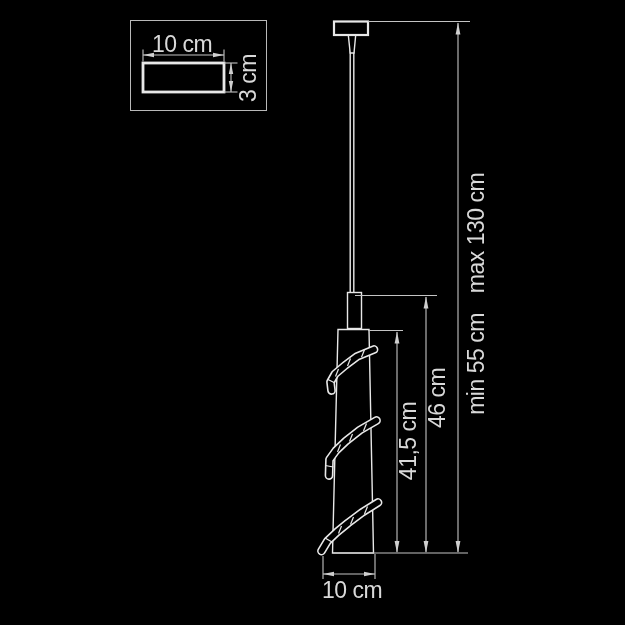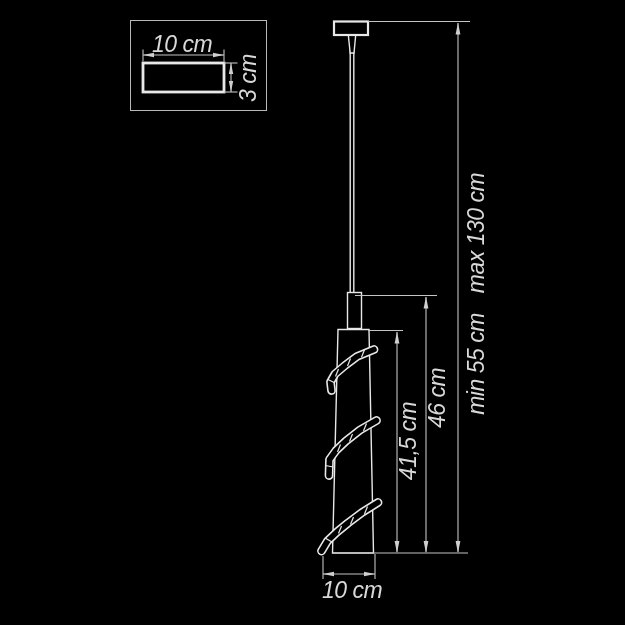--- a/index.html
+++ b/index.html
@@ -6,21 +6,20 @@
     margin: 0;
     padding: 0;
     background: #000;
   }
   .stage {
     position: relative;
     width: 617px;
     height: 625px;
     background: #000;
     overflow: hidden;
-    font-style: italic;
   }
   svg { display: block; }
   .dim {
     stroke: #c4c4c4;
     stroke-width: 1.1;
     fill: none;
   }
   .frame {
     stroke: #b9b9b9;
     stroke-width: 1;

